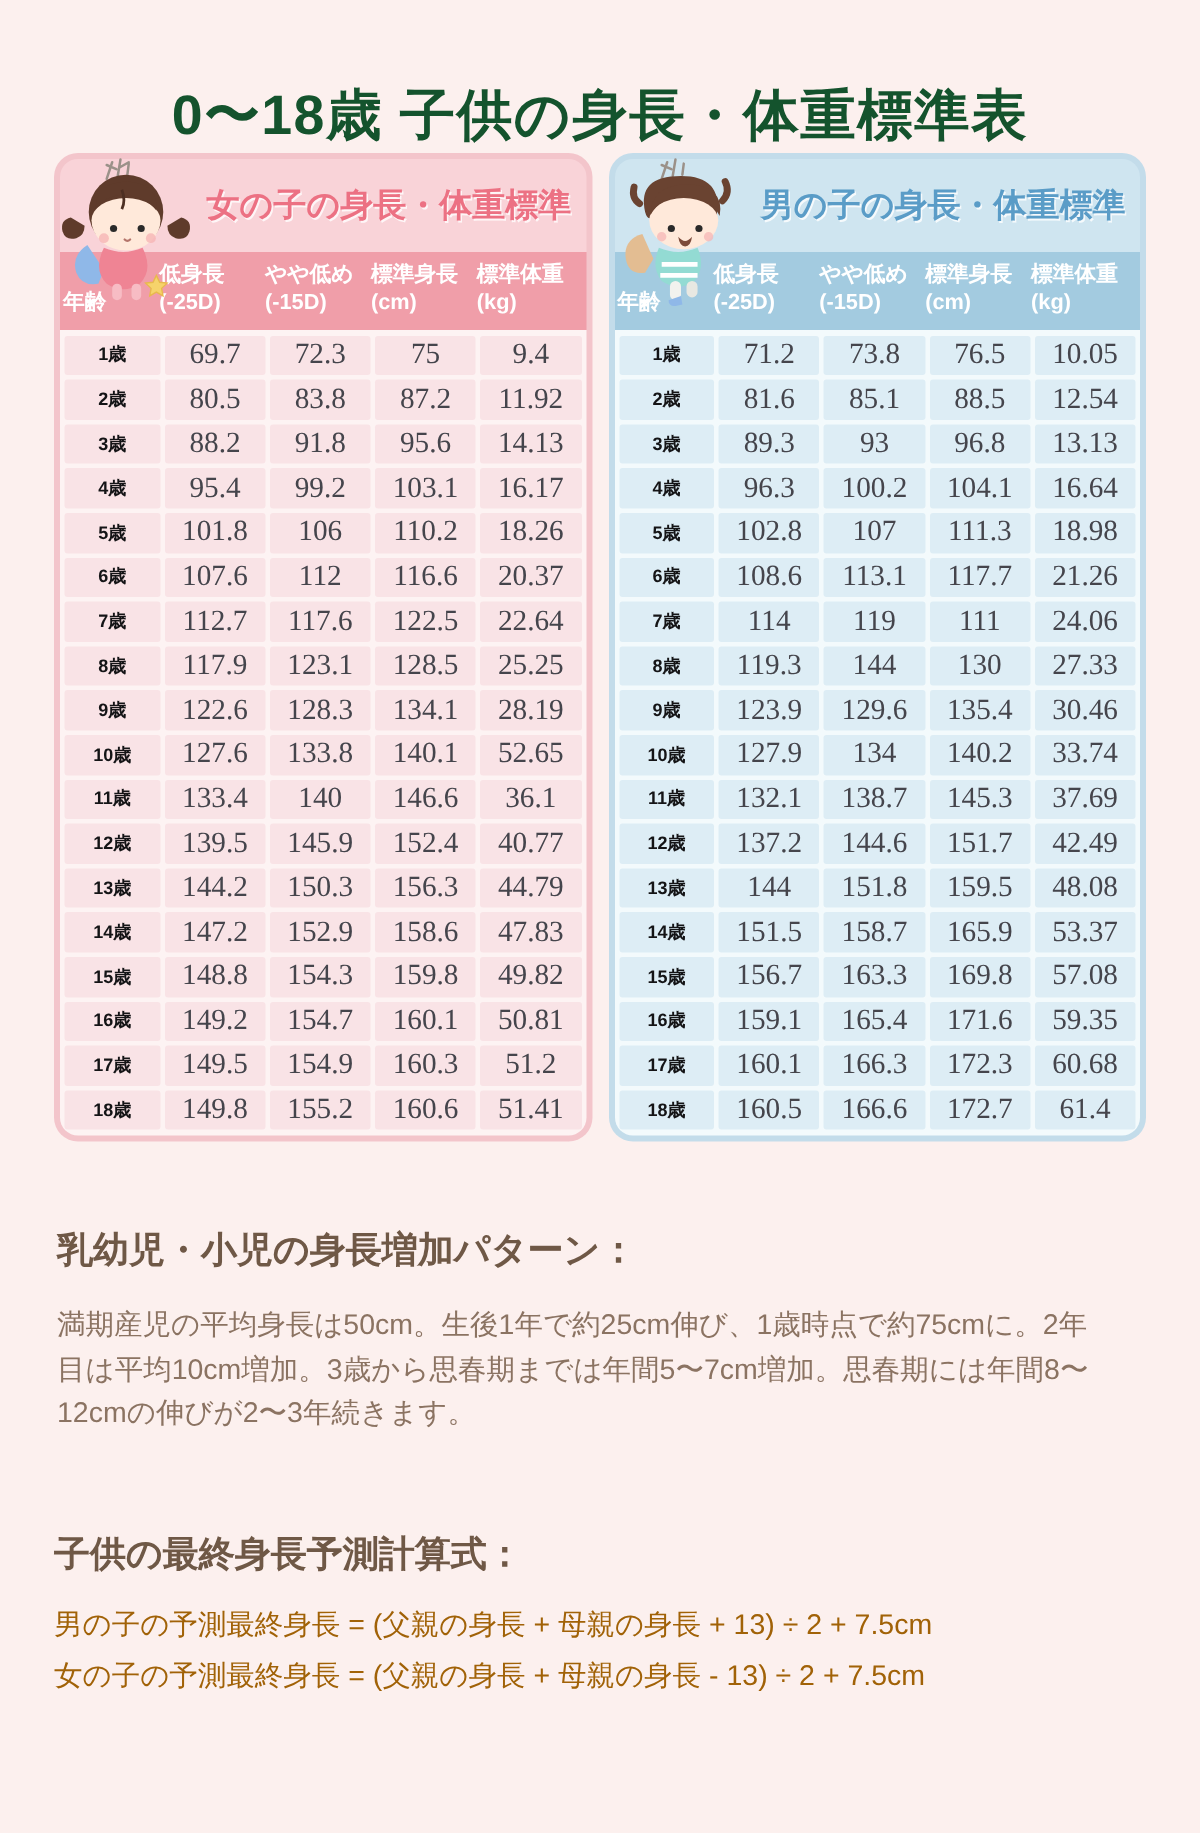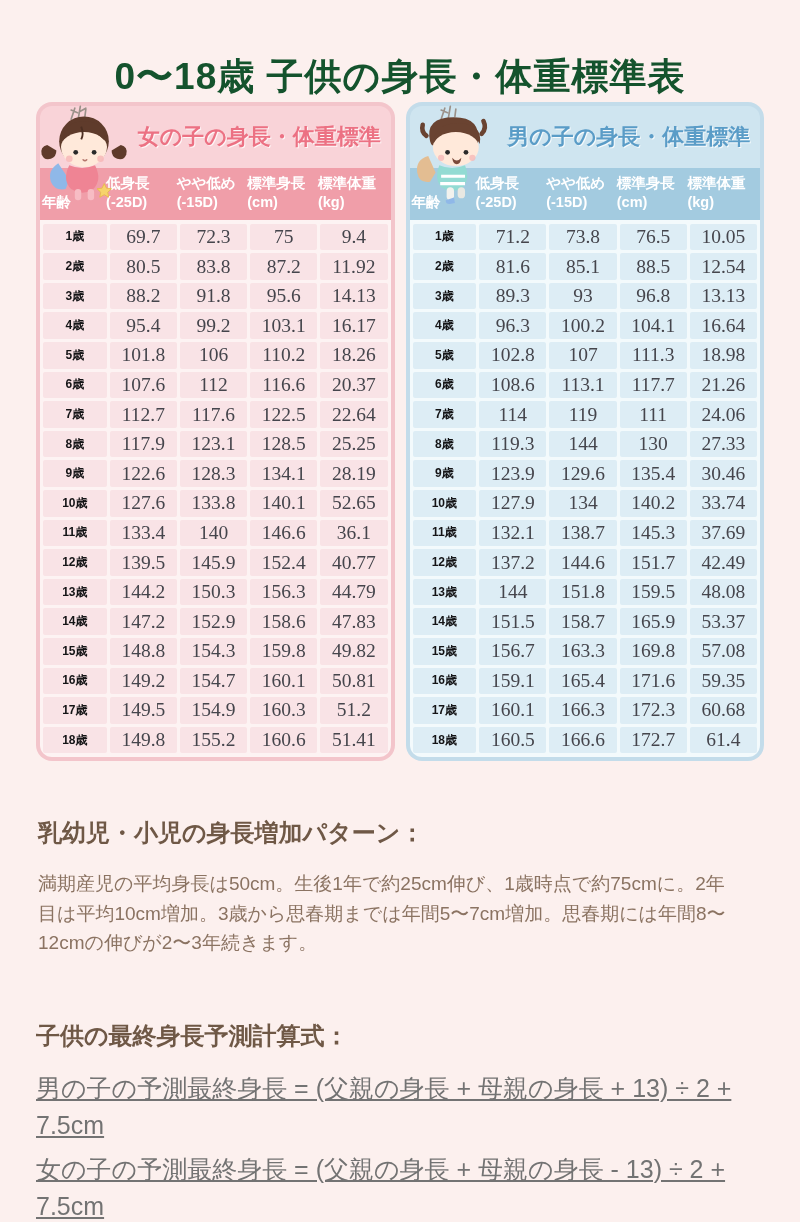--- a/index.html
+++ b/index.html
@@ -81,21 +81,21 @@
   .section.growth{margin-top:56px;}
   .section.formula{margin-top:62px;margin-left:36px;}
   .section-heading{
     margin:0;font-size:24px;font-weight:800;color:#6f5846;
   }
   .section-body{
     margin:20px 0 0;max-width:700px;
     font-size:19px;line-height:1.55;color:#8b7362;
   }
   .formula-line{
-    margin:6px 0 0;font-size:25px;line-height:1.5;color:#737373;text-decoration:underline;
+    margin:6px 0 0;font-size:19px;line-height:1.5;color:#a16207;
   }
   .formula-lines{margin-top:18px;}
 </style>
 </head>
 <body>
 
 <h1 class="page-title">0〜18歳 子供の身長・体重標準表</h1>
 
 <div class="tables">
 

